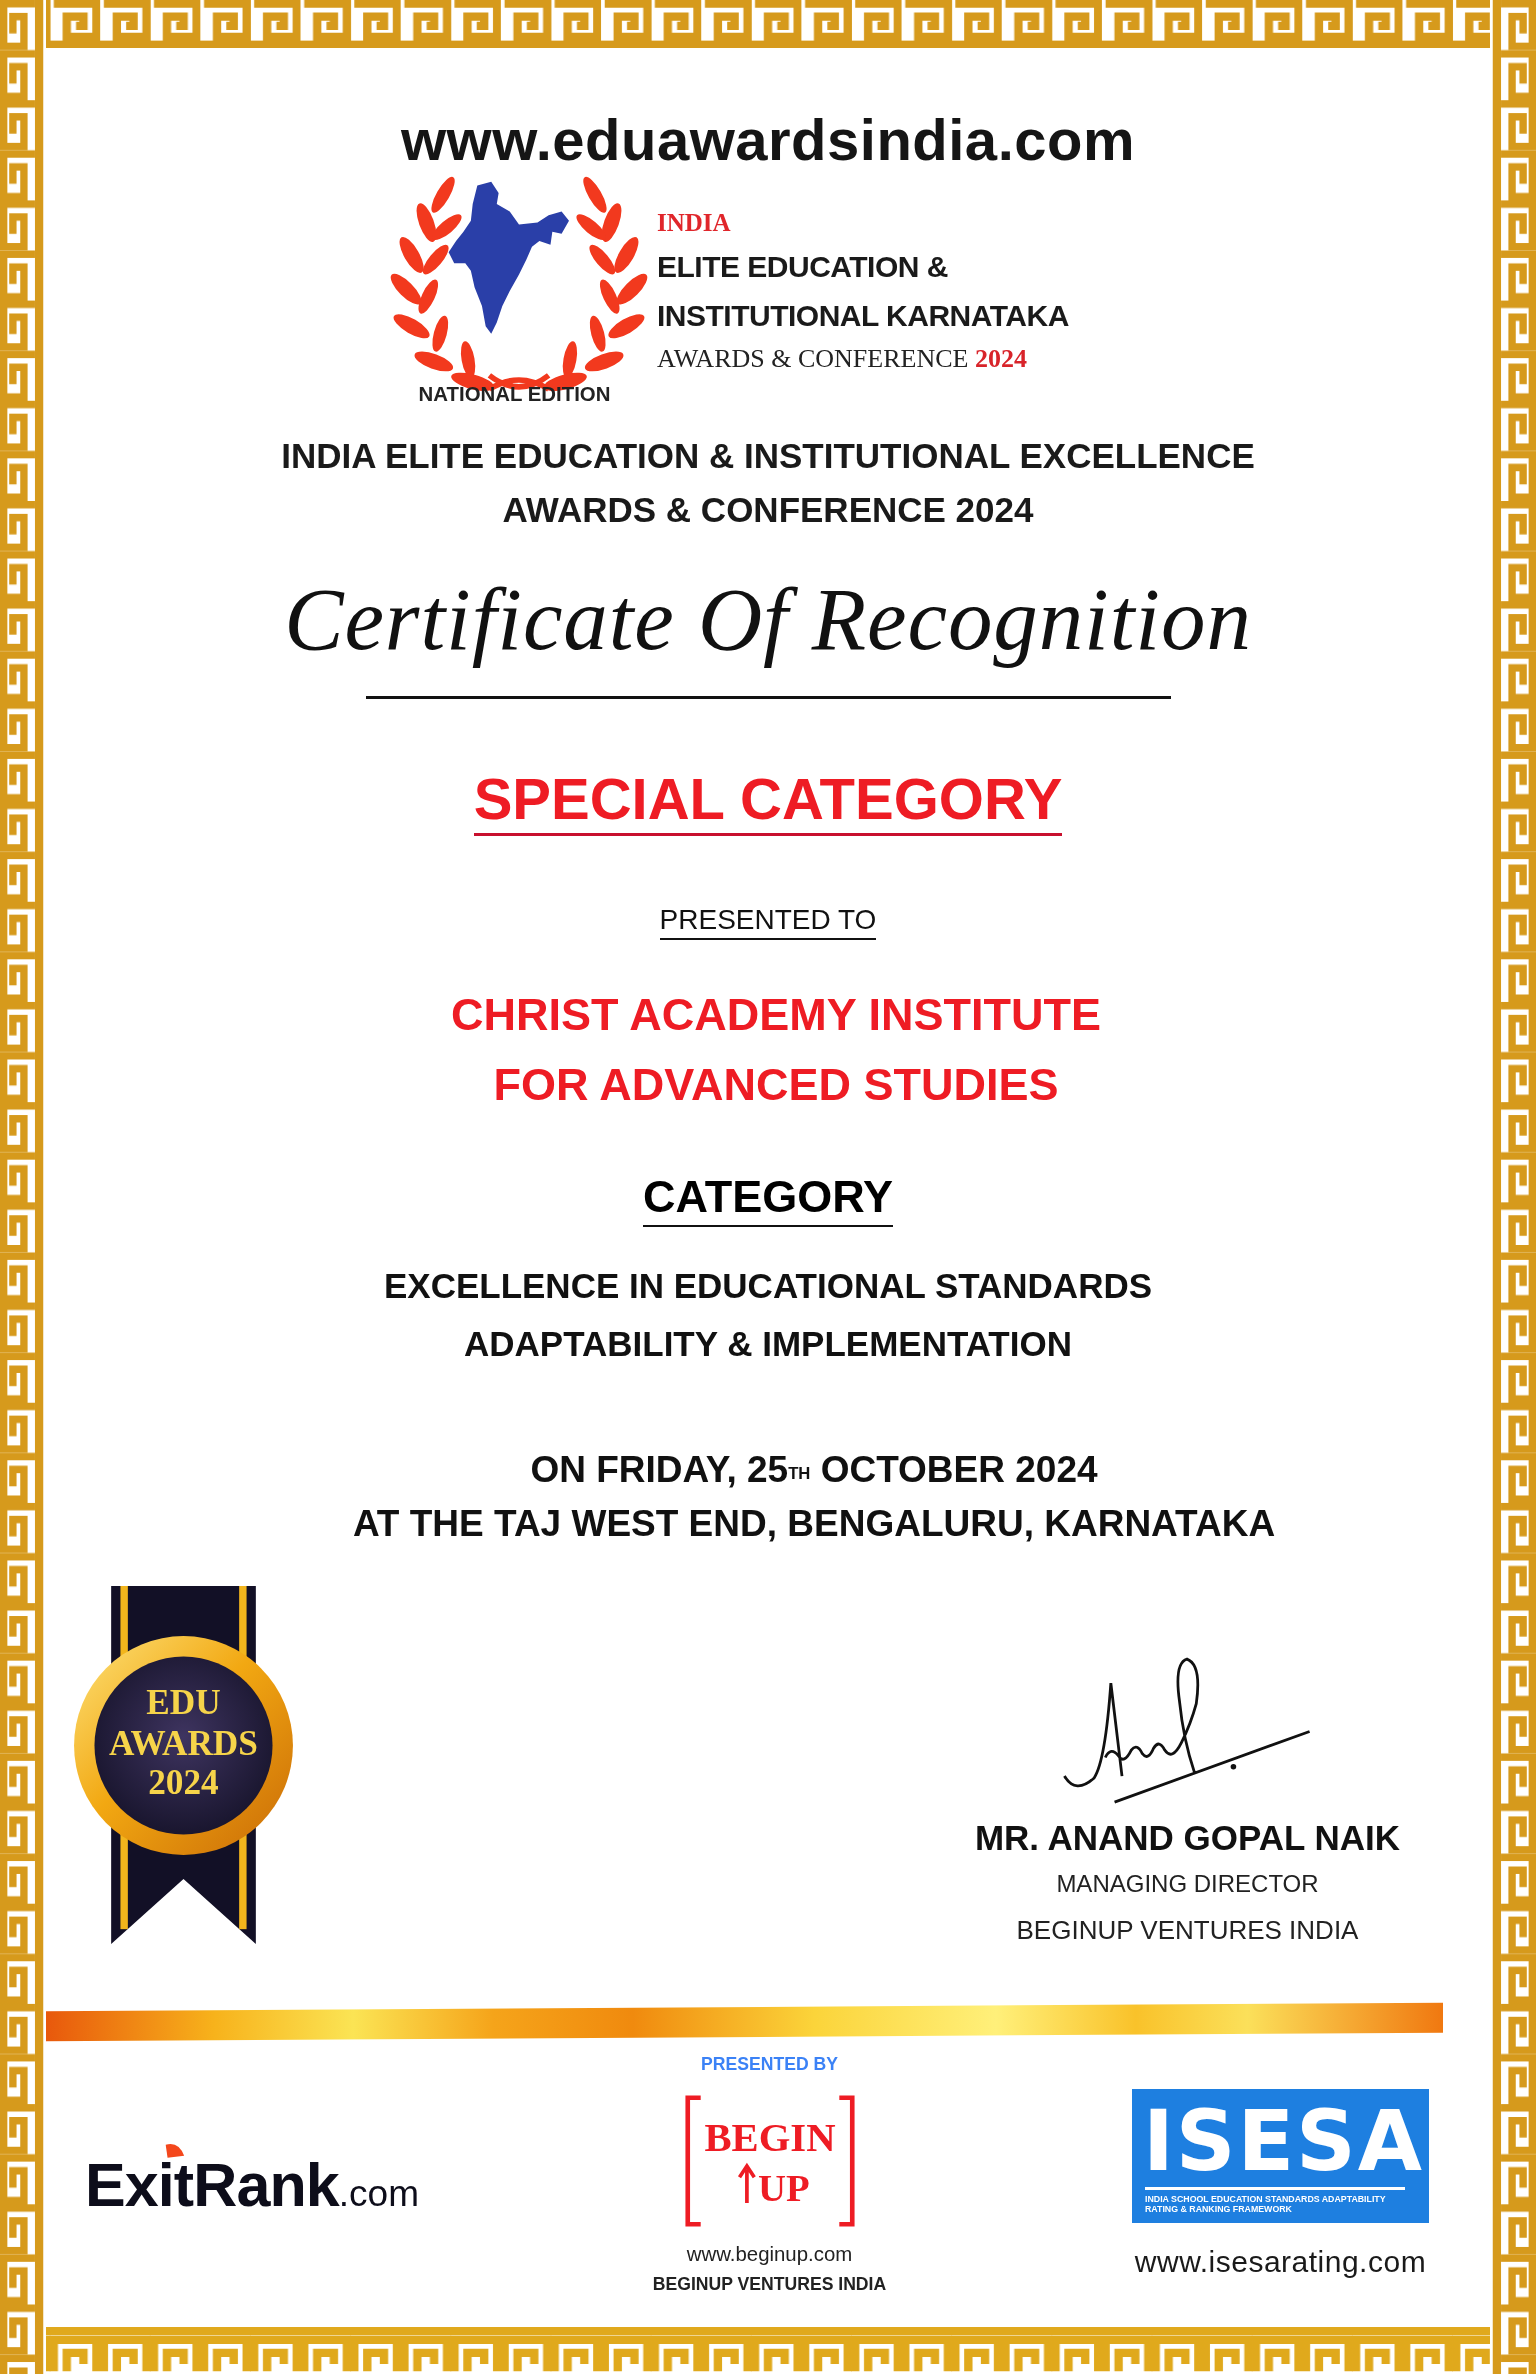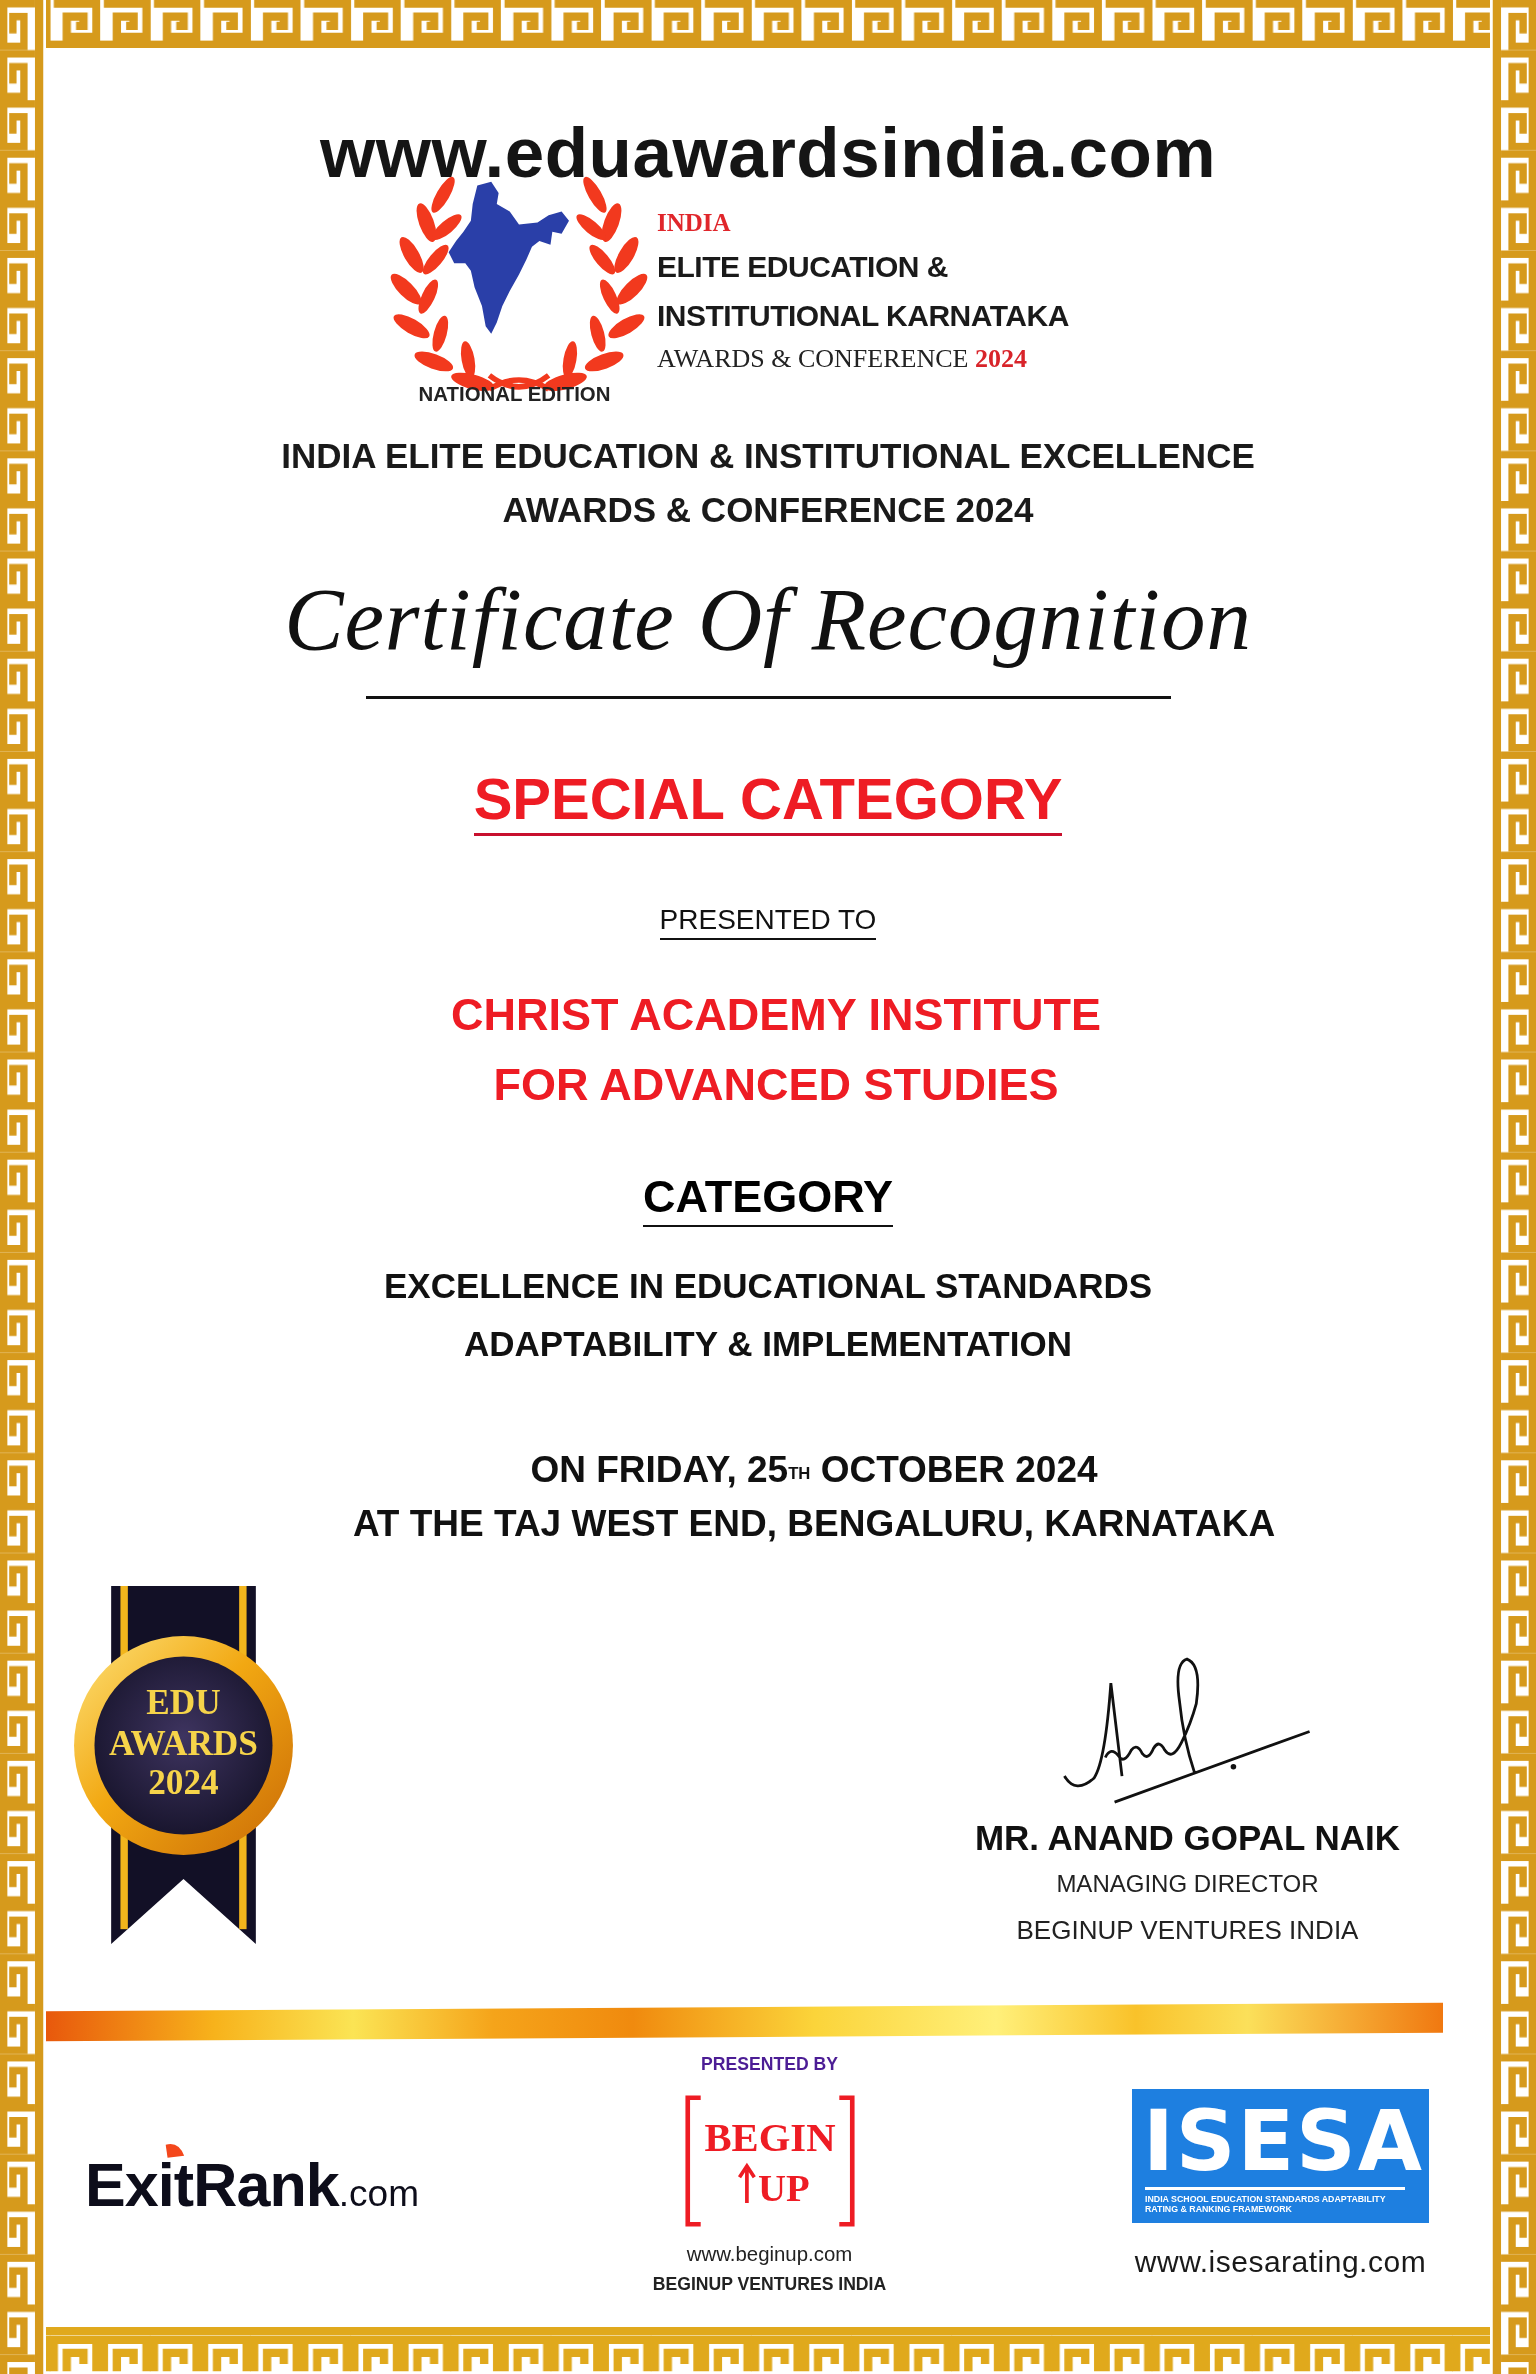--- a/index.html
+++ b/index.html
@@ -9,21 +9,21 @@
   .center { left:0; width:1536px; text-align:center; }
 
   
   .border-top, .border-bottom { position:absolute; left:0; width:1536px; height:48px; }
   .border-top { top:0; }
   .border-bottom { bottom:0; }
   .border-left, .border-right { position:absolute; top:0; height:2375px; width:46px; }
   .border-left { left:0; }
   .border-right { right:0; }
 
-  .url-top { top:112px; font-size:71px; font-weight:bold; letter-spacing:0.5px; color:#151515; }
+  .url-top { top:106px; font-size:58px; font-weight:bold; letter-spacing:0.5px; color:#151515; }
 
   .logo-wrap { position:absolute; left:380px; top:167px; width:278px; height:250px; }
   .national { position:absolute; left:380px; top:383px; width:269px; text-align:center; font-size:20.4px; font-weight:bold; color:#222; }
   .logo-text { position:absolute; left:657px; top:197px; }
   .logo-india { font-family:"Liberation Serif", serif; font-size:25px; color:#e0262b; font-weight:bold;margin-top:12px; }
   .logo-bold { font-size:30px; font-weight:900; color:#1a1a1a; margin-top:13px; letter-spacing:-0.5px; }
   .logo-bold2 { font-size:30px; font-weight:900; color:#1a1a1a; margin-top:15px; letter-spacing:-0.5px; }
   .logo-serif { font-family:"Liberation Serif", serif; font-size:26px; color:#222; margin-top:11px; }
   .logo-serif .yr { color:#d8242a; font-weight:bold; }
 
@@ -56,21 +56,21 @@
   .sig-org { position:absolute; left:928px; top:1915px; width:519px; text-align:center; font-size:26px; color:#222; }
 
   .gold-bar { position:absolute; left:46px; top:2007px; width:1397px; height:30px;
      background:linear-gradient(90deg,#e8580c 0%,#f7b21b 12%,#fbe454 22%,#f5a41a 32%,#f08a0e 42%,#fbd43a 55%,#fff07a 68%,#f9c22a 78%,#fbe05a 86%,#f07810 100%);
      transform:skew(0deg,-0.35deg); }
 
   .exitrank { position:absolute; left:85px; top:2150px; font-size:61px; font-weight:bold; color:#0d0d1a; letter-spacing:-0.9px; }
   .exitrank .dotcom { font-size:37px; font-weight:normal; letter-spacing:0; }
   .exitrank-flag { position:absolute; left:162px; top:2141px; width:24px; height:26px; }
 
-  .presented-by { position:absolute; left:612px; top:2054px; width:315px; text-align:center; font-size:17.6px; font-weight:bold; color:#4c1d95; }
+  .presented-by { position:absolute; left:612px; top:2054px; width:315px; text-align:center; font-size:17.6px; font-weight:bold; color:#3b82f6; }
   .beginup-logo { position:absolute; left:682px; top:2094px; width:176px; height:134px; }
   .beginup-url { position:absolute; left:612px; top:2243px; width:315px; text-align:center; font-size:20.4px; color:#222; }
   .beginup-org { position:absolute; left:612px; top:2274px; width:315px; text-align:center; font-size:17.6px; font-weight:bold; color:#222; }
 
   .isesa-box { position:absolute; left:1132px; top:2089px; width:297px; height:134px; background:#1e7fe0; }
   .isesa-title { position:absolute; left:11px; top:3.7px; font-size:83px; font-weight:900; color:#fff; letter-spacing:1.9px; font-family:"DejaVu Sans", sans-serif; }
   .isesa-rule { position:absolute; left:13px; top:98px; width:260px; height:2.8px; background:#fff; }
   .isesa-sub { position:absolute; left:13px; top:105px; font-size:8.8px; font-weight:bold; color:#fff; line-height:10.2px; width:278px; }
   .isesa-url { position:absolute; left:1095px; top:2245px; width:371px; text-align:center; font-size:30px; color:#1a1a1a; letter-spacing:0.5px; }
 </style>

